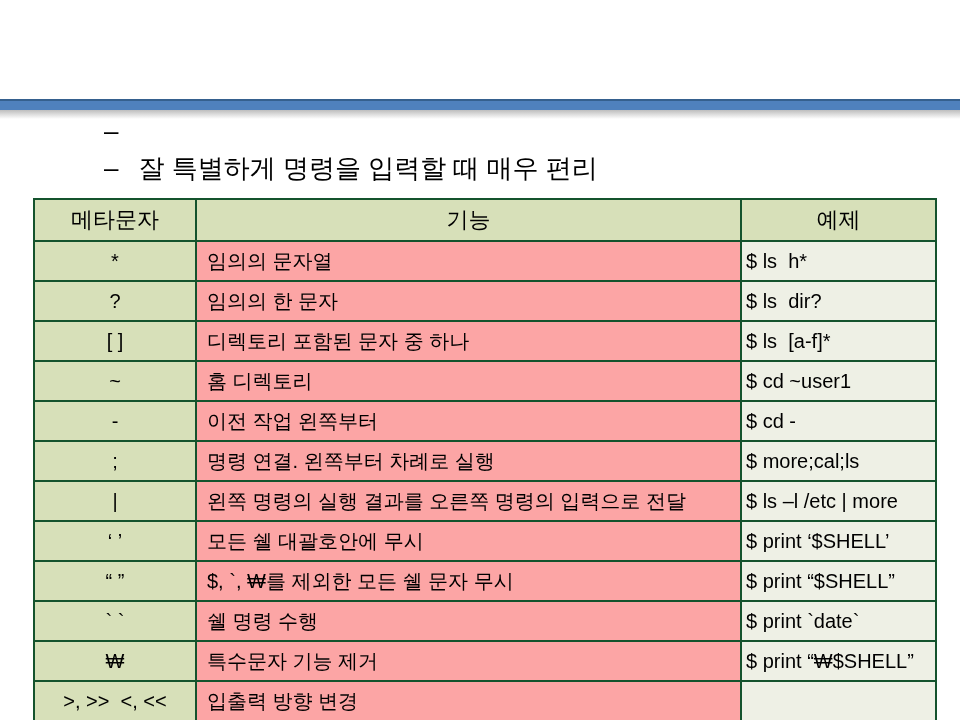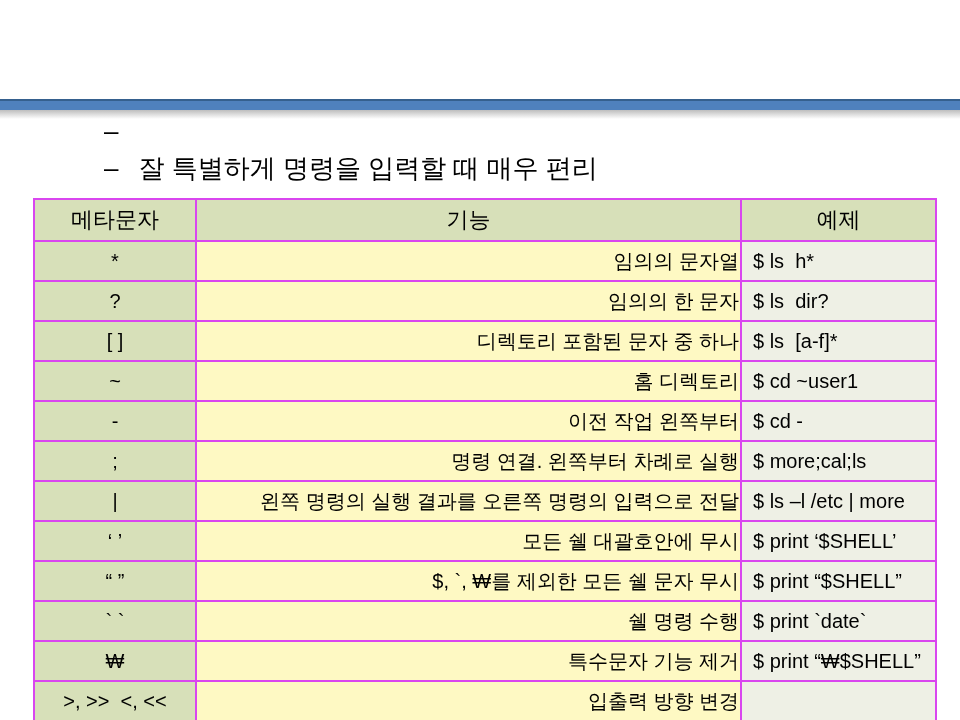--- a/index.html
+++ b/index.html
@@ -33,29 +33,29 @@
 
   
   table.sc{
     position:absolute;left:33px;top:198px;width:902px;
     border-collapse:collapse;table-layout:fixed;
   }
   table.sc col.c1{width:162px;}
   table.sc col.c2{width:545px;}
   table.sc col.c3{width:195px;}
   table.sc th,table.sc td{
-    border:2px solid #d946ef;overflow:hidden;
+    border:2px solid #14532d;overflow:hidden;
   }
   table.sc th{
     background:#d7e0b9;font-weight:400;font-size:22px;height:38px;text-align:center;
   }
   table.sc td{font-size:20px;height:36px;}
   td.meta{background:#d7e0b9;text-align:center;white-space:pre;}
-  td.func{background:#fef9c3;text-align:right;padding-left:10px;white-space:pre;}
-  td.ex{background:#eef0e5;text-align:left;padding-left:11px;white-space:pre;}
+  td.func{background:#fca5a5;text-align:left;padding-left:10px;white-space:pre;}
+  td.ex{background:#eef0e5;text-align:left;padding-left:4px;white-space:pre;}
 </style>
 </head>
 <body>
 
 <div class="slide">
 
 
   <div class="accent-bar"></div>
 
   <div class="bullets">

